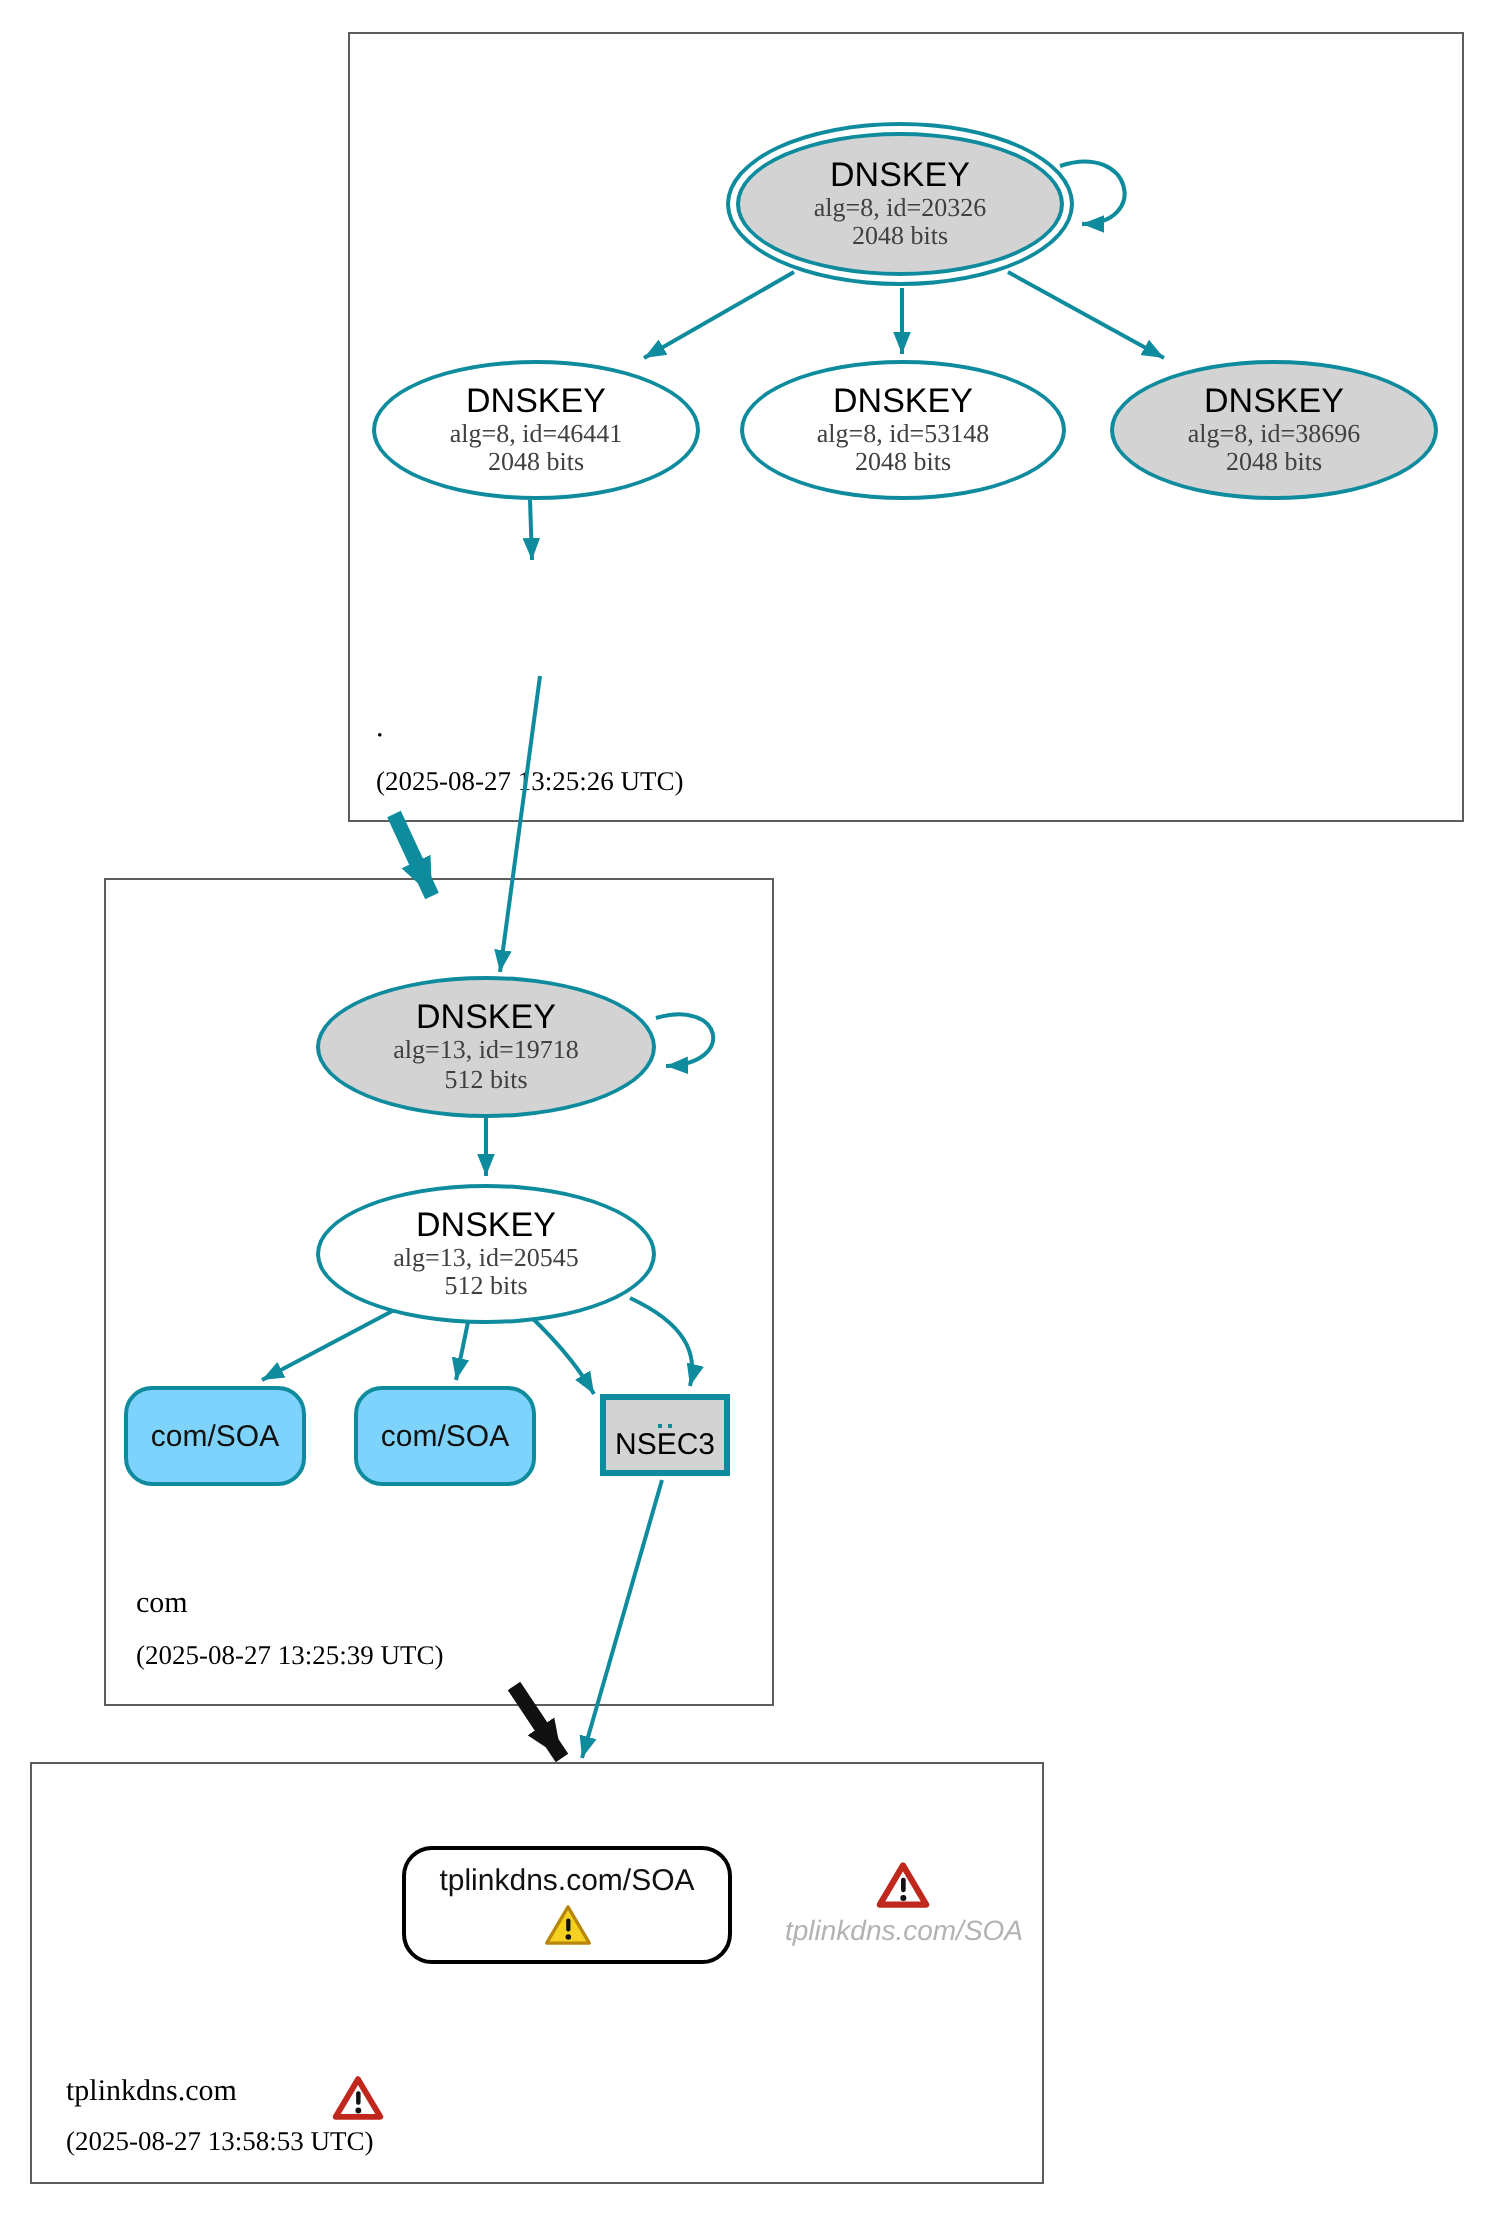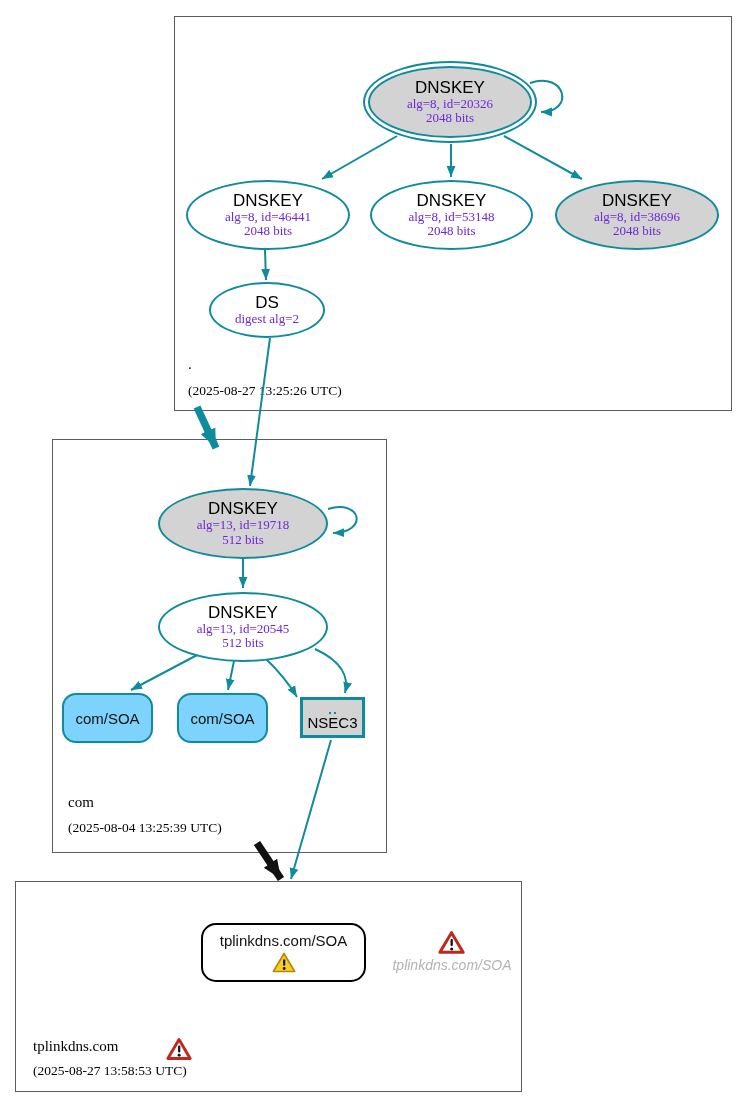--- a/index.html
+++ b/index.html
@@ -14,21 +14,21 @@
   .e{fill:none;stroke:var(--teal,#0f8b9e);stroke-width:2px;}
   .e.black{stroke:#111;}
   .e.thick{stroke-width:7.5px;}
   
   .node{position:absolute;z-index:4;display:flex;flex-direction:column;align-items:center;
         justify-content:center;text-align:left;box-sizing:border-box;}
   .ellipse{border:2px solid var(--teal,#0f8b9e);border-radius:50%;background:#fff;}
   .ellipse.gray{background:var(--grayfill,#d3d3d3);}
   .ellipse.ksk2{border-width:2.5px;}
   .ntitle{font-size:17px;line-height:18px;color:#000;}
-  .ndetail{font-family:"Liberation Serif",serif;font-size:13px;line-height:14.5px;color:#6d28d9;}
+  .ndetail{font-family:"Liberation Serif",serif;font-size:13px;line-height:14.5px;color:#404040;}
   .dbl{position:absolute;inset:3px;border:2px solid var(--teal,#0f8b9e);border-radius:50%;
        background:var(--grayfill,#d3d3d3);display:flex;flex-direction:column;align-items:center;justify-content:center;}
   .rrset{border:2px solid var(--teal,#0f8b9e);border-radius:14px;background:#7dd3fc;font-size:15px;}
   .rrset-b{border:2px solid #000;border-radius:15px;background:#fff;font-size:15px;gap:2px;}
   .nsec3{border:3px solid var(--teal,#0f8b9e);background:var(--grayfill,#d3d3d3);
          display:flex;flex-direction:column;padding:12px;justify-content:space-between;}
   .nsec3 .cells{display:flex;gap:3px;height:9px;}
   .nsec3 .cells div{border:1.5px solid var(--teal,#0f8b9e);background:var(--grayfill,#d3d3d3);}
   .nsec3 .c1{flex:1.15;} .nsec3 .c2{flex:1;}
   .nsec3 .nsec3label{font-size:15px;line-height:17px;color:#000;}
@@ -43,21 +43,21 @@
 <div id="canvas">
 
   <div class="zonebox" style="left:174px;top:16px;width:556px;height:393px;"></div>
   <div class="zonebox" style="left:52px;top:439px;width:333px;height:412px;"></div>
   <div class="zonebox" style="left:15px;top:881px;width:505px;height:209px;"></div>
 
   <div class="zonelabel" style="left:188px;top:356px;">.</div>
   <div class="zonetime" style="left:188px;top:383px;">(2025-08-27 13:25:26 UTC)</div>
 
   <div class="zonelabel" style="left:68px;top:794px;">com</div>
-  <div class="zonetime" style="left:68px;top:820px;">(2025-08-04 13:25:39 UTC)</div>
+  <div class="zonetime" style="left:68px;top:820px;">(2025-08-27 13:25:39 UTC)</div>
 
   <div class="zonelabel" style="left:33px;top:1038px;">tplinkdns.com</div>
   <div class="iconwrap" style="left:166px;top:1037px;">
     <svg class="icon" width="26" height="24" viewBox="0 0 30 28">
       <path d="M15 3 L28 25 L2 25 Z" fill="#ffffff" stroke="#c0281e" stroke-width="3.4" stroke-linejoin="round" class="err-stroke"></path>
       <rect x="13.9" y="10" width="2.6" height="8" rx="1.2" fill="#111"></rect>
       <circle cx="15.2" cy="21.3" r="1.7" fill="#111"></circle>
     </svg>
   </div>
   <div class="zonetime" style="left:33px;top:1063px;">(2025-08-27 13:58:53 UTC)</div>
@@ -112,24 +112,20 @@
     <div class="ndetail">alg=8, id=53148</div>
     <div class="ndetail">2048 bits</div>
   </div>
 
   <div class="node ellipse gray ksk2" style="left:555px;top:180px;width:164px;height:70px;">
     <div class="ntitle">DNSKEY</div>
     <div class="ndetail">alg=8, id=38696</div>
     <div class="ndetail">2048 bits</div>
   </div>
 
-  <div class="node ellipse" style="left:209px;top:282px;width:116px;height:56px;">
-    <div class="ntitle">DS</div>
-    <div class="ndetail">digest alg=2</div>
-  </div>
 
   <div class="node ellipse gray" style="left:158px;top:488px;width:170px;height:71px;">
     <div class="ntitle">DNSKEY</div>
     <div class="ndetail">alg=13, id=19718</div>
     <div class="ndetail">512 bits</div>
   </div>
 
   <div class="node ellipse" style="left:158px;top:592px;width:170px;height:70px;">
     <div class="ntitle">DNSKEY</div>
     <div class="ndetail">alg=13, id=20545</div>

